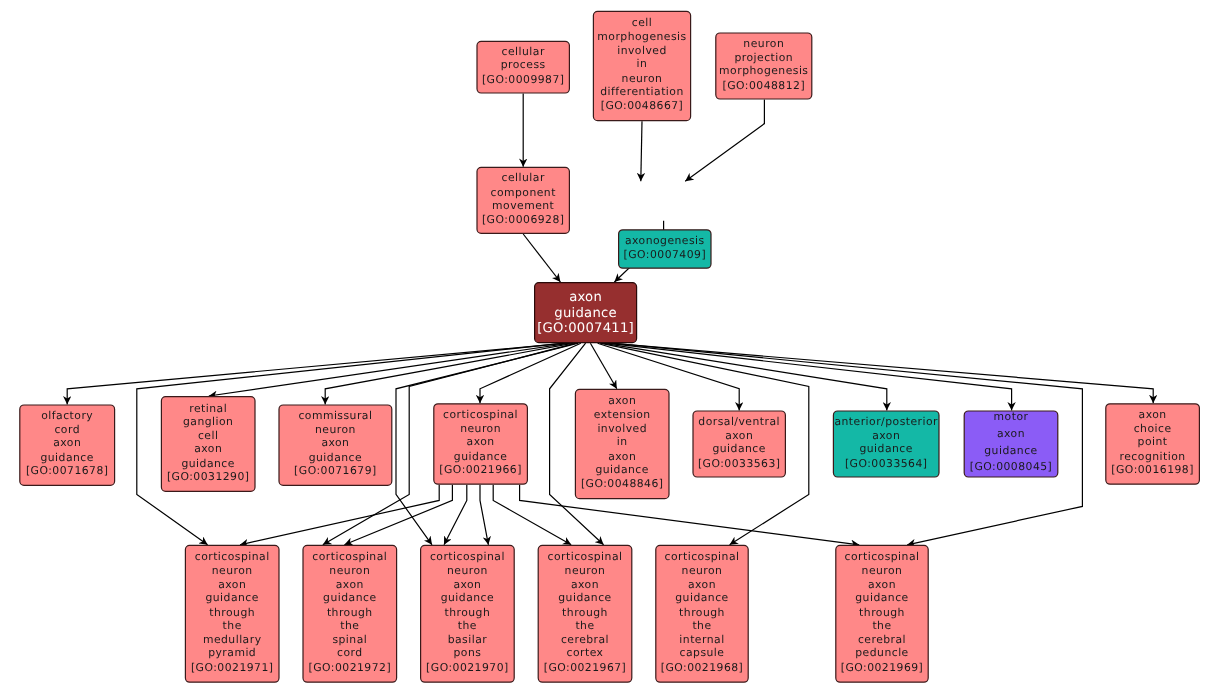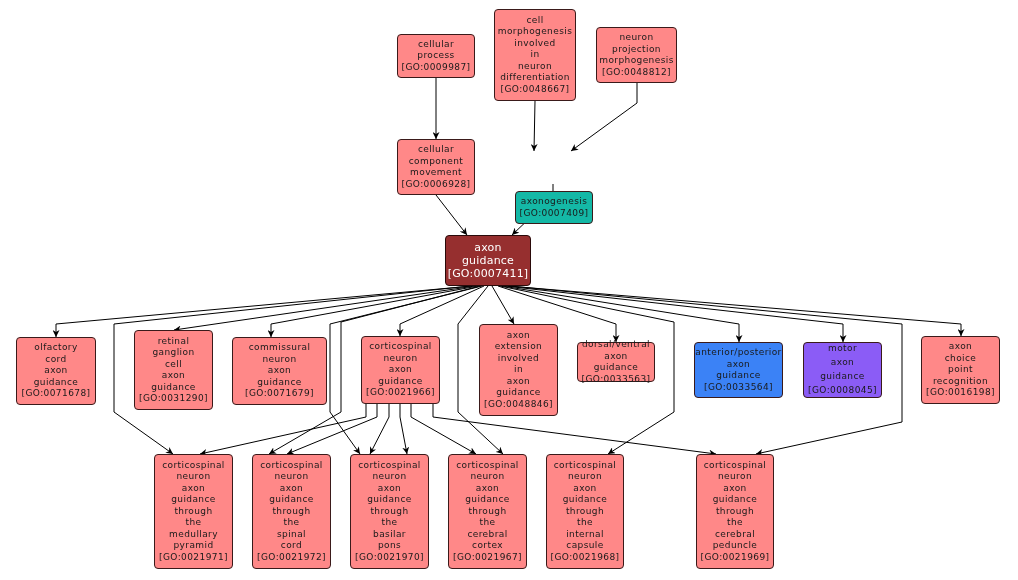--- a/index.html
+++ b/index.html
@@ -122,27 +122,27 @@
       </div>
       <div class="node" style="left: 479px; top: 324px; width: 79px; height: 92px; background: rgb(255, 136, 136);">
         <span class="line">axon</span>
         <span class="line">extension</span>
         <span class="line">involved</span>
         <span class="line">in</span>
         <span class="line">axon</span>
         <span class="line">guidance</span>
         <span class="line">[GO:0048846]</span>
       </div>
-      <div class="node" style="left: 577px; top: 342px; width: 78px; height: 40px; background: rgb(255, 136, 136);">
+      <div class="node" style="left: 577px; top: 342px; width: 78px; height: 56px; background: rgb(255, 136, 136);">
         <span class="line">dorsal/ventral</span>
         <span class="line">axon</span>
         <span class="line">guidance</span>
         <span class="line">[GO:0033563]</span>
       </div>
-      <div class="node" style="left: 694px; top: 342px; width: 89px; height: 56px; background: #3b82f6;">
+      <div class="node" style="left: 694px; top: 342px; width: 89px; height: 56px; background: #14b8a6;">
         <span class="line">anterior/posterior</span>
         <span class="line">axon</span>
         <span class="line">guidance</span>
         <span class="line">[GO:0033564]</span>
       </div>
       <div class="node" style="left: 803px; top: 342px; width: 79px; height: 56px; background: #8b5cf6; justify-content: space-between;">
         <span class="line">motor</span>
         <span class="line">axon</span>
         <span class="line">guidance</span>
         <span class="line">[GO:0008045]</span>

